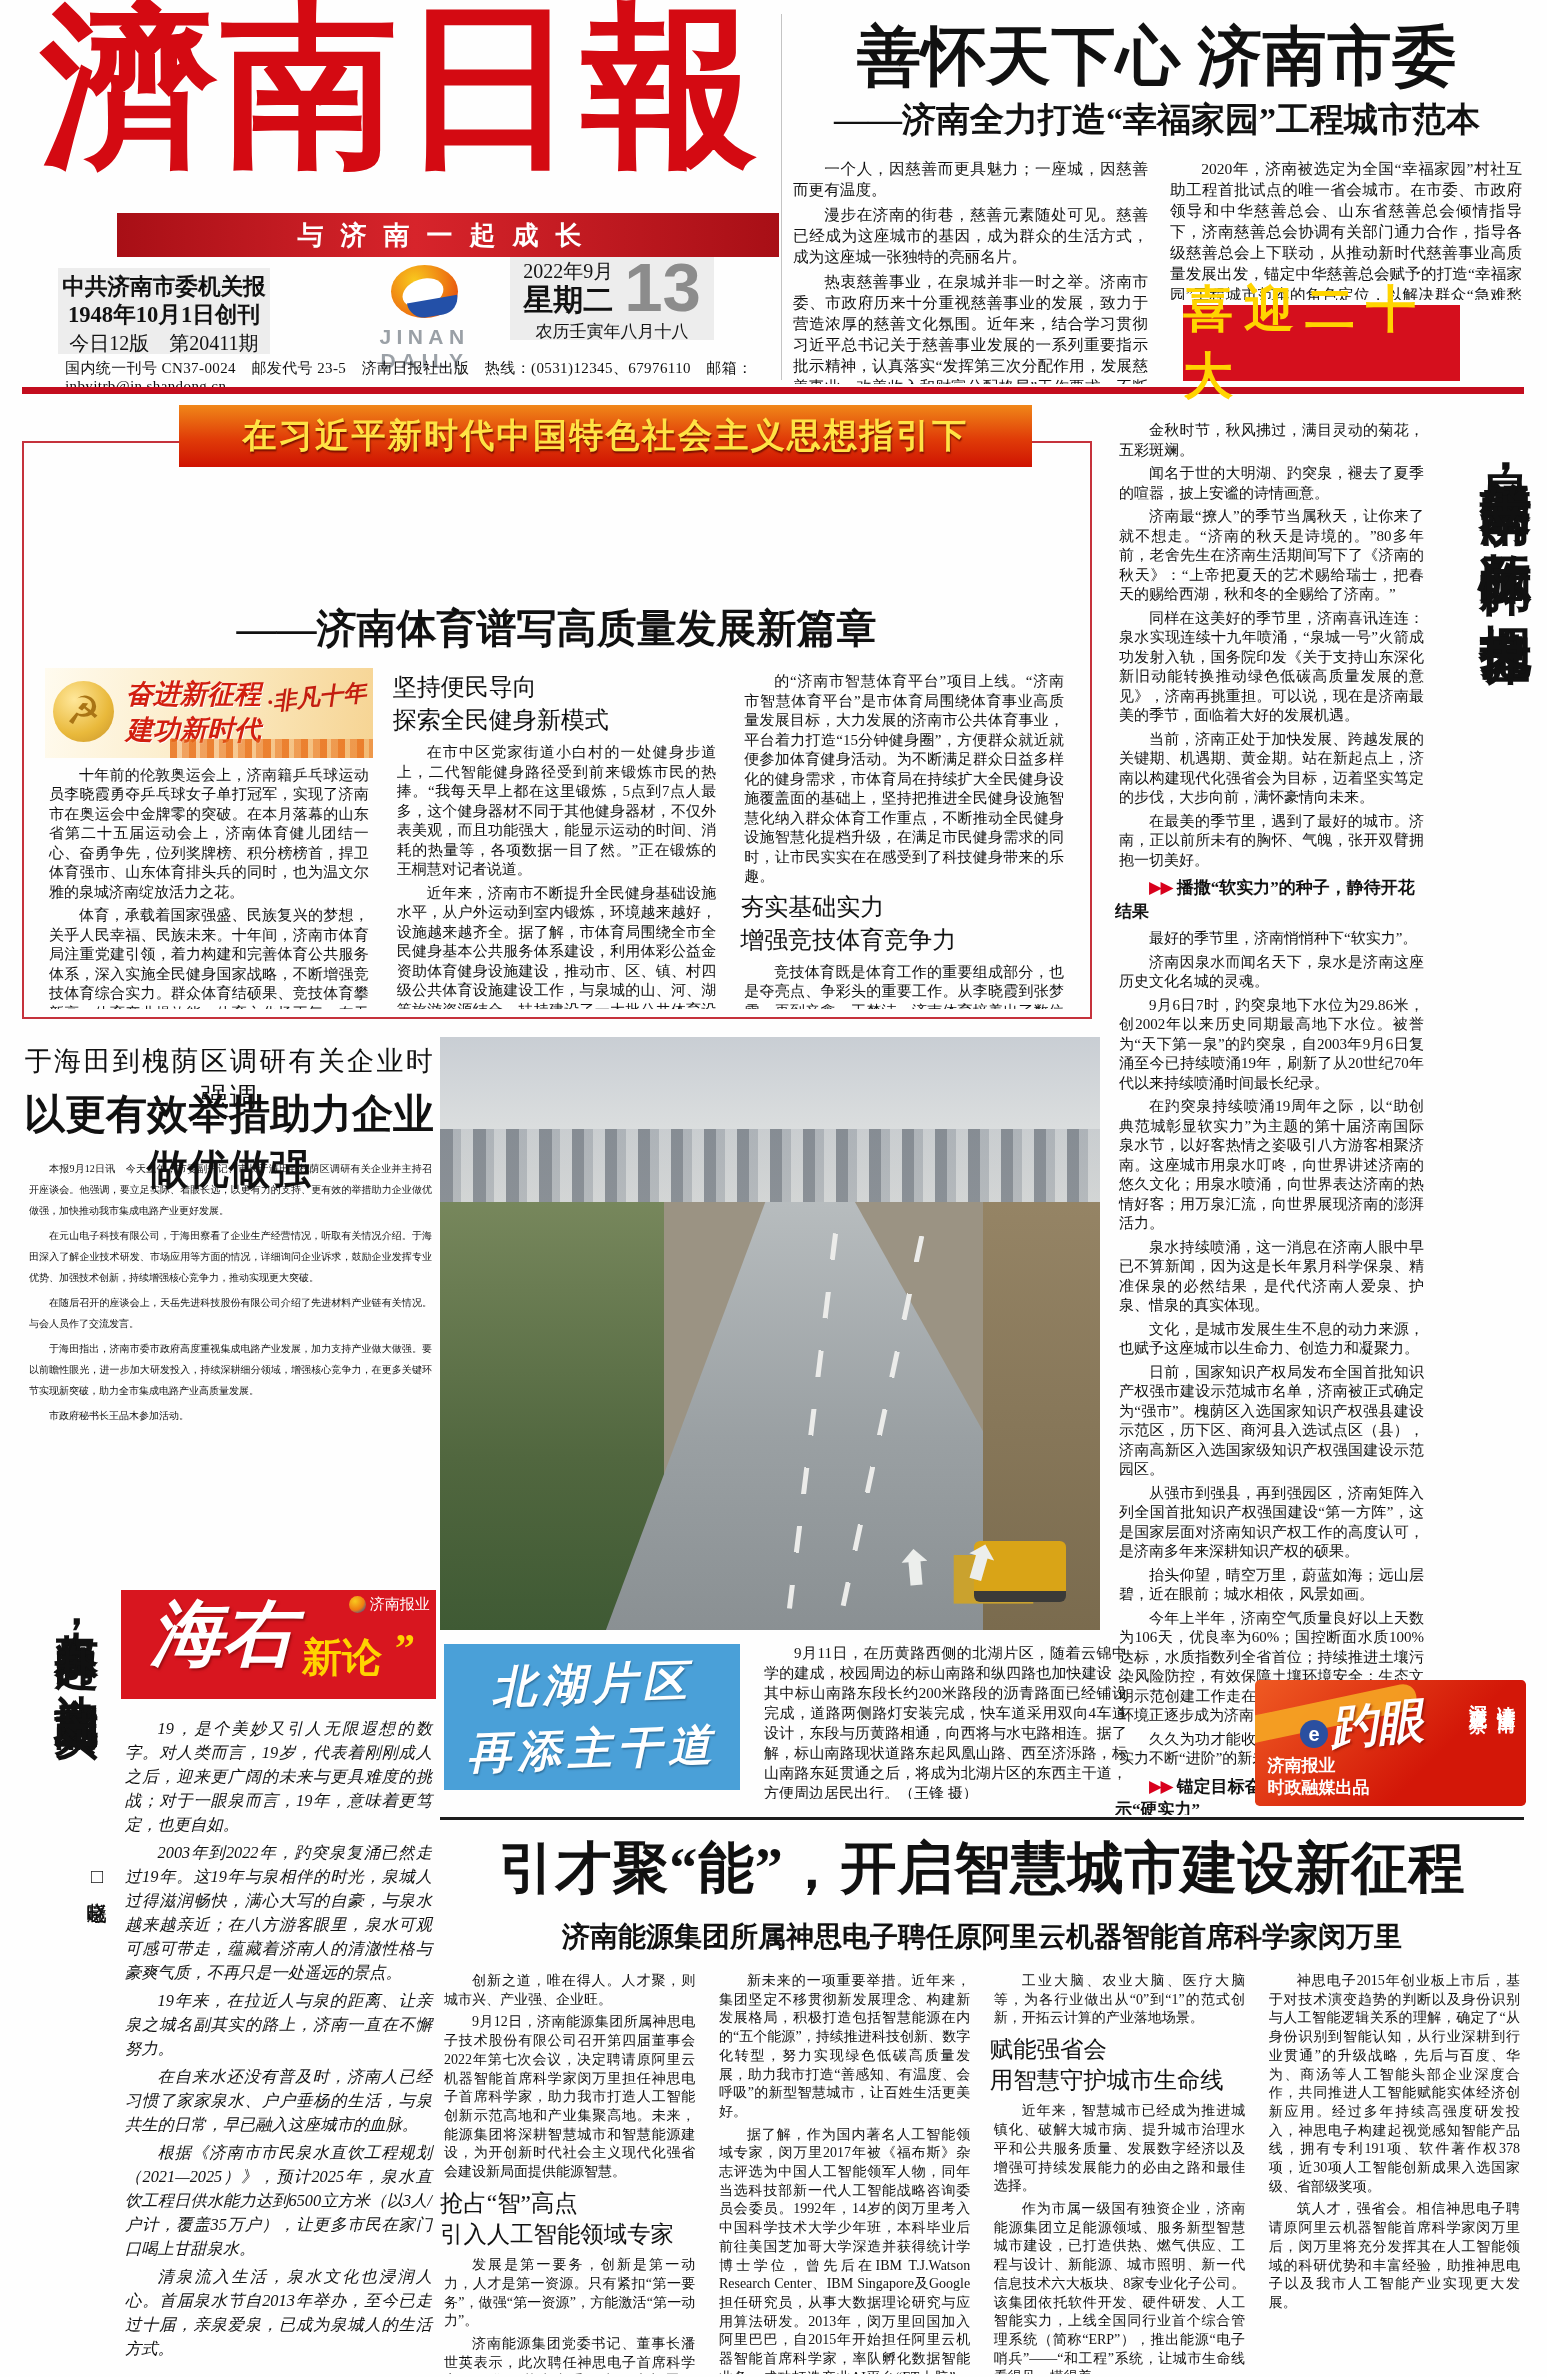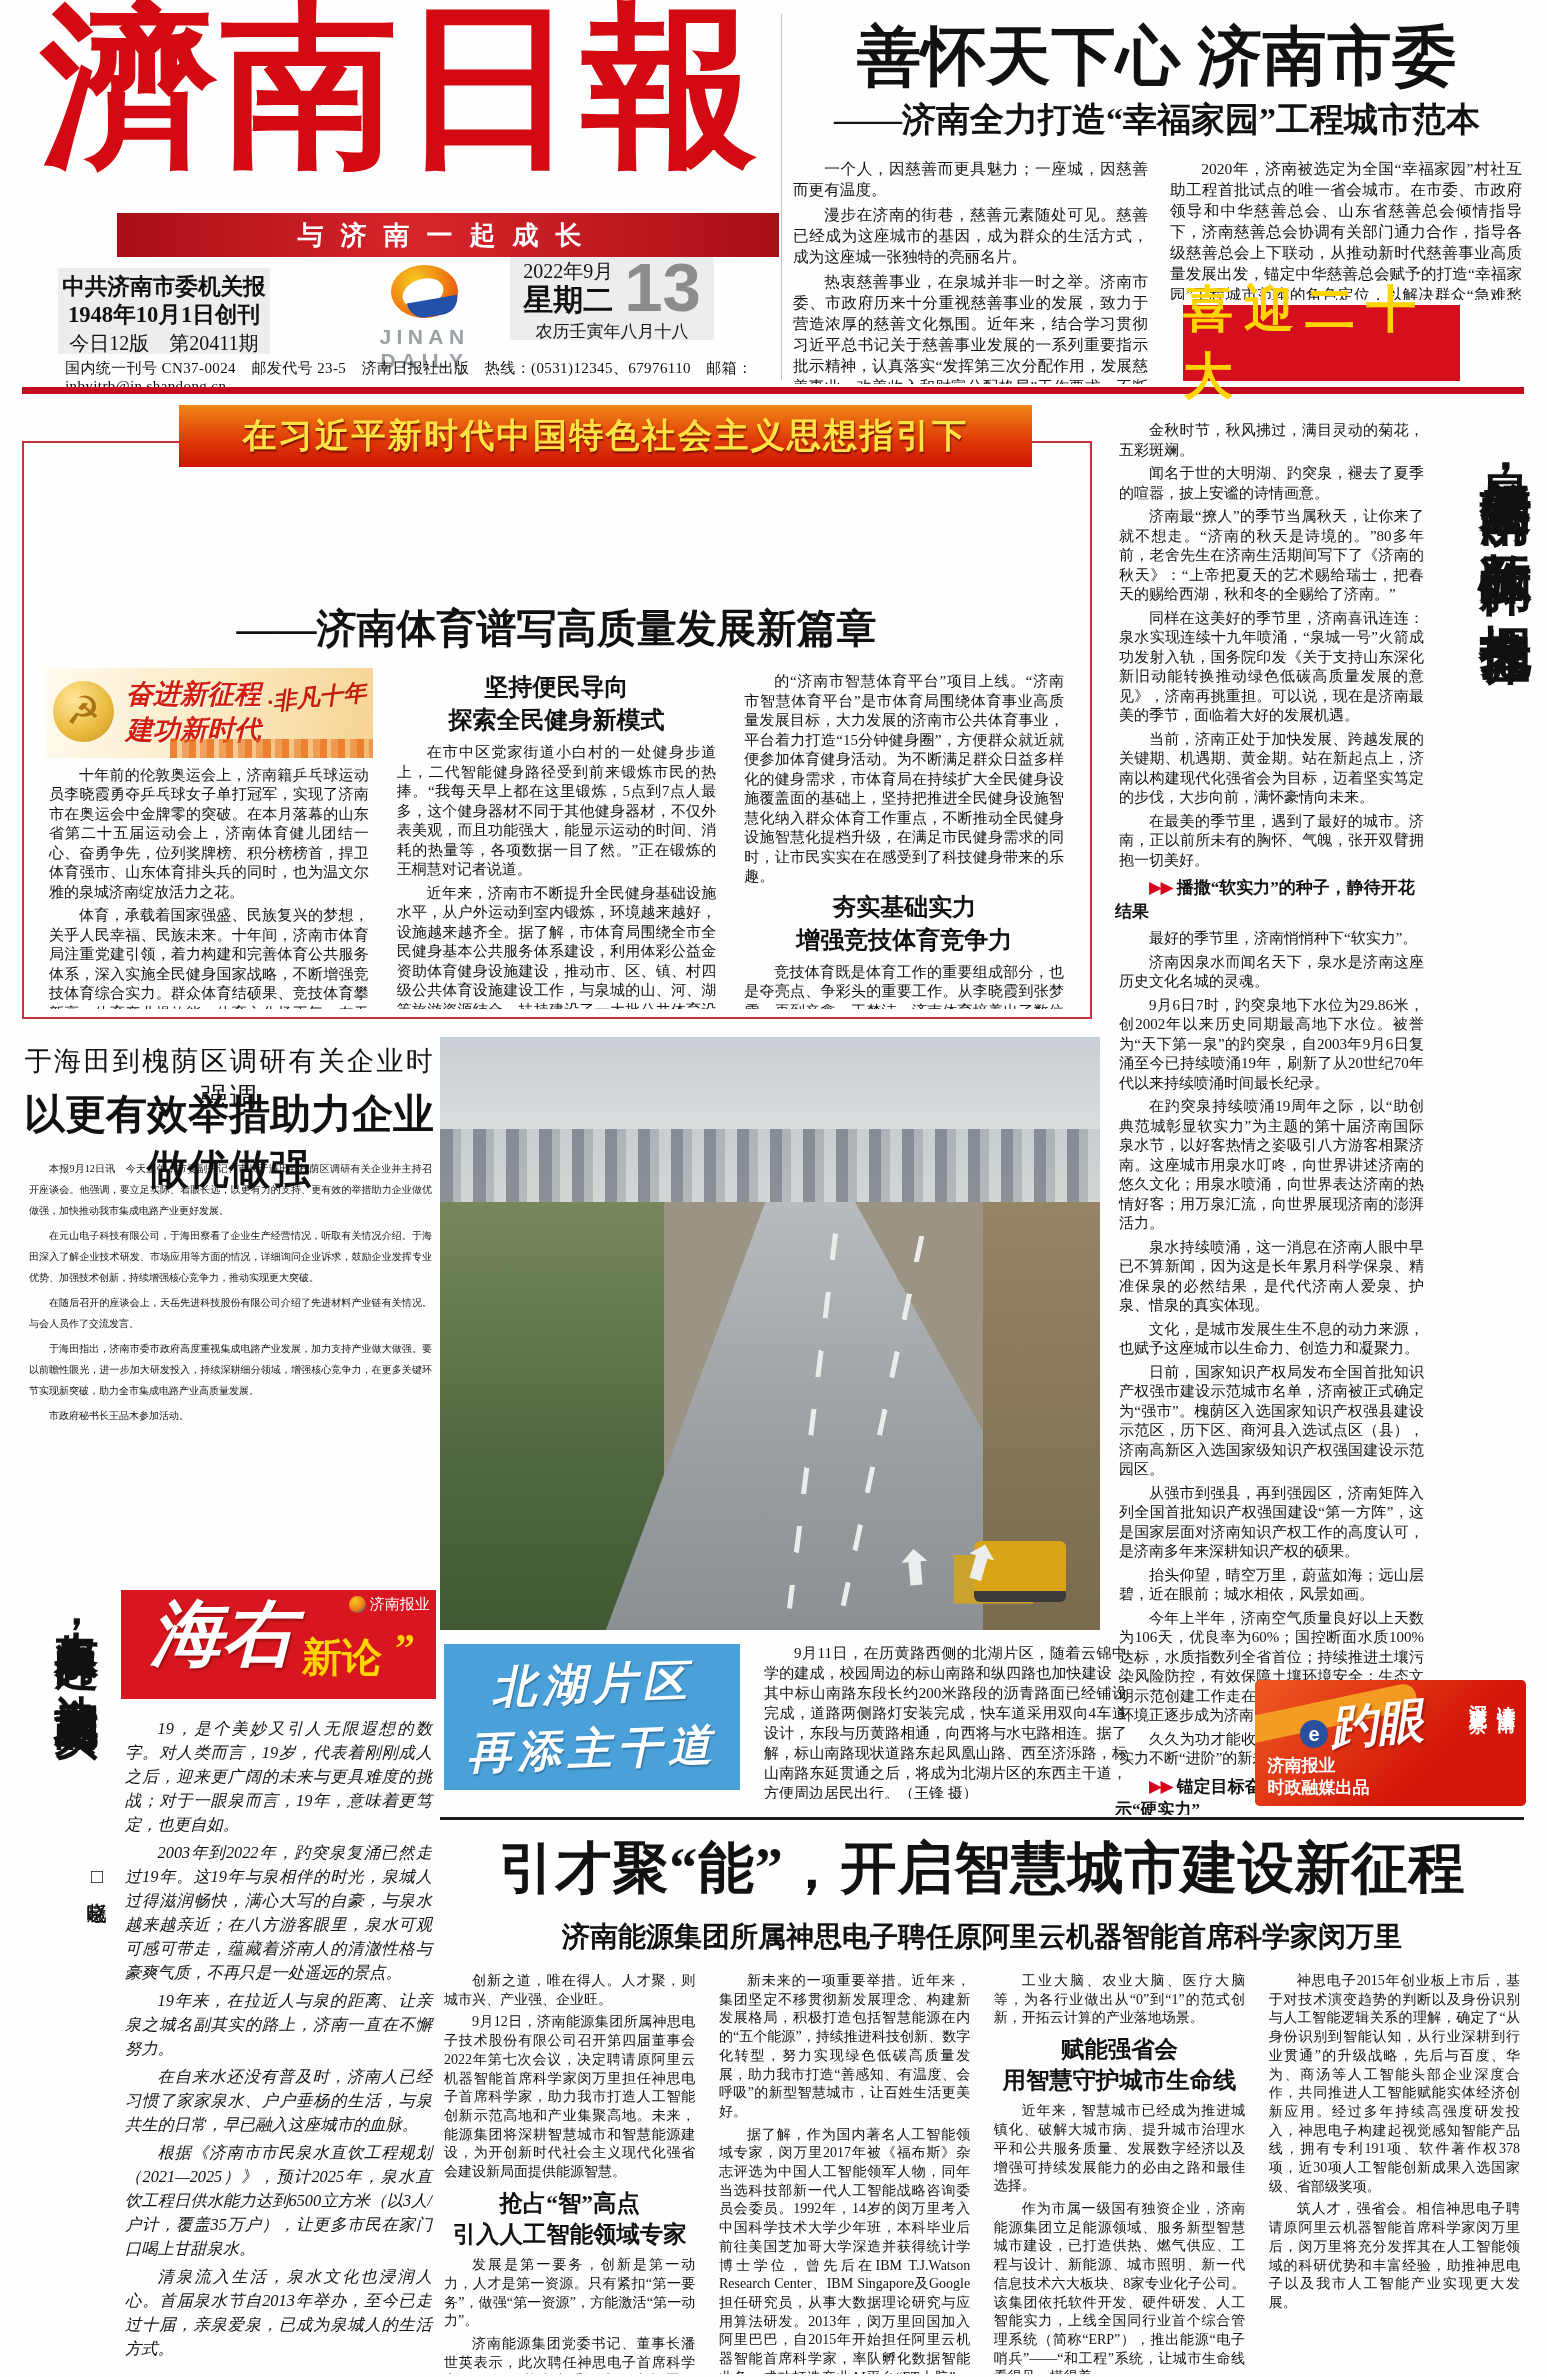--- a/index.html
+++ b/index.html
@@ -1,21 +1,21 @@
 <!DOCTYPE html>
 <html style="font-size:12.5px"><head>
 <meta charset="utf-8">
 <style>
   html,body{margin:0;padding:0;background:#fff;}
   body{font-family:"Liberation Serif","DejaVu Serif",serif;color:#111;}
   #page{position:relative;width:1548px;height:2377px;background:#fefefe;overflow:hidden;}
   .abs{position:absolute;}
   p{margin:4px;}
   .jtext p{text-indent:2em;text-align:justify;}
-  .colhead{font-weight:bold;text-align:center;white-space:pre-line;text-indent:0;margin:7.8px 0;}
+  .colhead{font-weight:normal;white-space:pre-line;text-indent:0;margin:7.8px 0;}
   .arrowhead{font-weight:bold;text-align:left;text-indent:2em;white-space:normal;}
   .tri{color:#d8001c;letter-spacing:-1.6px;margin-right:4.7px;}
 
   
   #masthead{left:23.4px;top:-14px;width:755px;height:234px;font-size:177px;font-weight:bold;color:#d40a12;line-height:1.15;text-align:center;letter-spacing:3.1px;z-index:2;}
   #slogan-bar{left:117px;top:213px;width:662px;height:44px;background:linear-gradient(90deg,#a80f16,#d7242b 45%,#a80f16);color:#fff;font-size:26px;font-weight:bold;letter-spacing:17px;display:flex;align-items:center;justify-content:center;z-index:1;}
   #org-box{left:58px;top:268px;width:212px;height:86px;background:#ededed;text-align:center;padding-top:4.7px;box-sizing:border-box;}
   #org-box .l1{font-size:22.6px;font-weight:bold;line-height:28px;}
   #org-box .l3{font-size:20px;line-height:28px;}
   #logo{left:341px;top:265px;width:167px;height:97px;text-align:center;}

